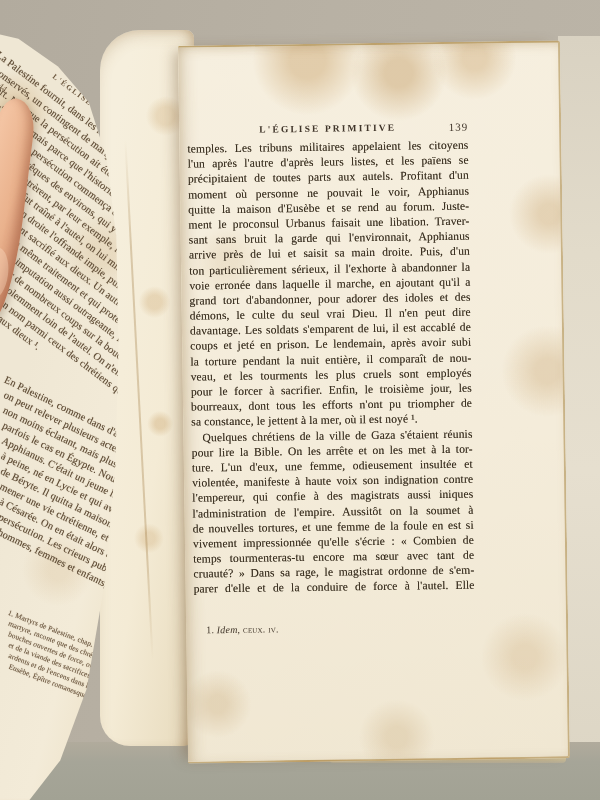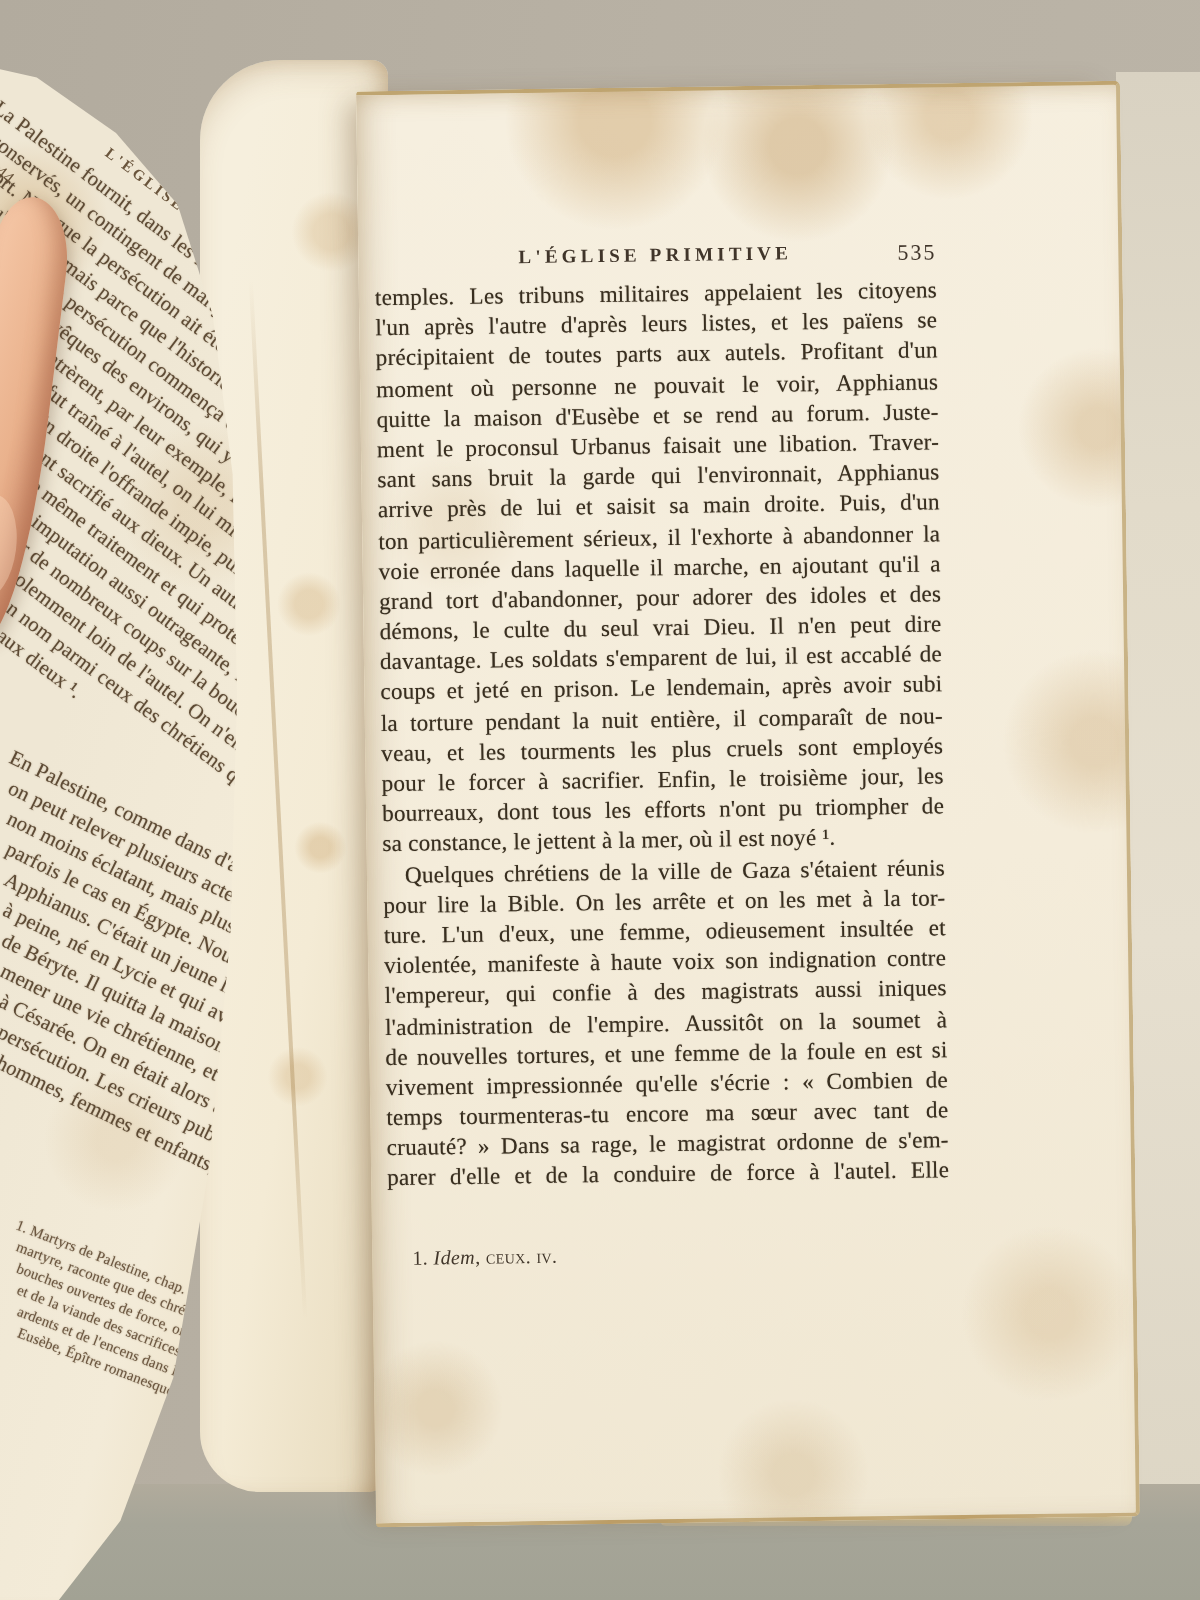--- a/index.html
+++ b/index.html
@@ -125,21 +125,21 @@
 <div id="scene">
 
   <div class="fore-edge"></div>
   <div class="table-surface"></div>
   <div class="under-leaf-edge"></div>
   <div class="gutter"></div>
 
   <div class="right-page">
     <div class="rp-head">
       <div class="rp-title">L'ÉGLISE PRIMITIVE</div>
-      <div class="rp-num">535</div>
+      <div class="rp-num">139</div>
     </div>
     <div class="rp-body">
         <div class="rp-line" style="--i: 0;">temples. Les tribuns militaires appelaient les citoyens</div>
         <div class="rp-line" style="--i: 1;">l'un après l'autre d'après leurs listes, et les païens se</div>
         <div class="rp-line" style="--i: 2;">précipitaient de toutes parts aux autels. Profitant d'un</div>
         <div class="rp-line" style="--i: 3;">moment où personne ne pouvait le voir, Apphianus</div>
         <div class="rp-line" style="--i: 4;">quitte la maison d'Eusèbe et se rend au forum. Juste-</div>
         <div class="rp-line" style="--i: 5;">ment le proconsul Urbanus faisait une libation. Traver-</div>
         <div class="rp-line" style="--i: 6;">sant sans bruit la garde qui l'environnait, Apphianus</div>
         <div class="rp-line" style="--i: 7;">arrive près de lui et saisit sa main droite. Puis, d'un</div>

